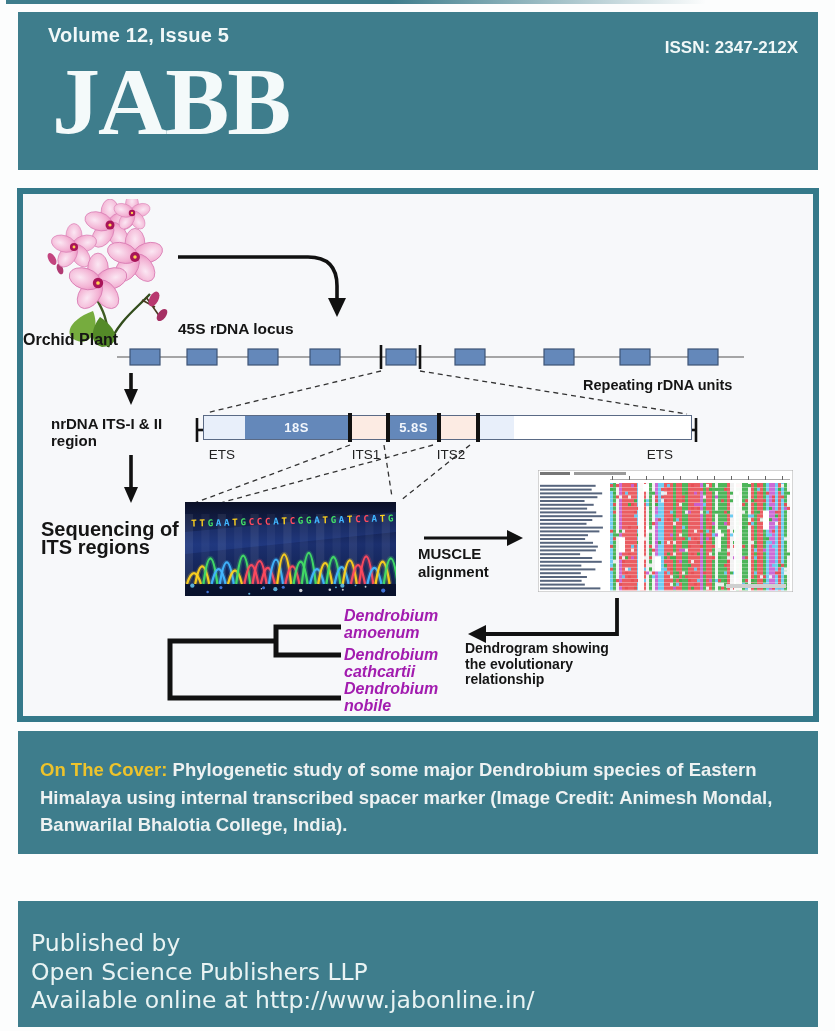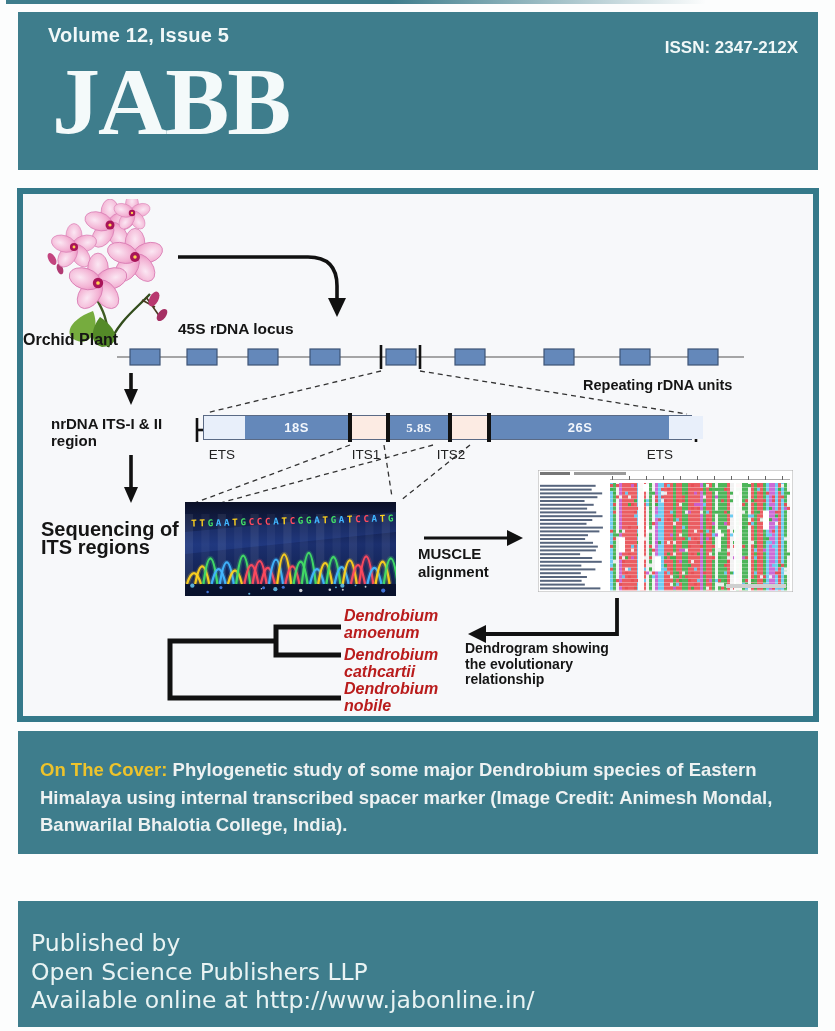--- a/index.html
+++ b/index.html
@@ -15,21 +15,21 @@
   .issn{position:absolute;right:20px;top:26px;font-size:17px;font-weight:bold;}
   .logo{position:absolute;left:34px;top:40px;font-family:"Liberation Serif",serif;font-weight:bold;
         font-size:96px;line-height:100px;letter-spacing:-2px;color:#f4fafa;}
   .jname{position:absolute;left:318px;top:62px;font-size:34px;line-height:38px;font-weight:400;color:#eef6f6;}
   .jname span{display:block;}
   
   .figure-panel{position:absolute;left:17px;top:188px;width:802px;height:534px;background:#f7f8fa;
         border:6px solid #35798a;box-sizing:border-box;}
   .figure-panel .lbl{position:absolute;color:#151515;font-weight:bold;}
   .center{text-align:left;}
-  .species{position:absolute;left:321px;font-size:16px;line-height:16.5px;font-weight:bold;font-style:italic;color:#b91c1c;}
+  .species{position:absolute;left:321px;font-size:16px;line-height:16.5px;font-weight:bold;font-style:italic;color:#a21caf;}
   .species span{display:block;}
   #gene-bar{position:absolute;left:180px;top:221px;width:489px;height:25px;display:flex;
         border:1px solid #5a6a85;box-sizing:border-box;background:#fff;}
   #gene-bar .seg{height:100%;display:flex;align-items:center;justify-content:center;}
   #gene-bar .seg.gene{background:#6488ba;color:#f2f6fc;font-size:13px;font-weight:bold;letter-spacing:.5px;}
   #gene-bar .seg.ets{background:#e8effa;}
   #gene-bar .seg.its{background:#fcebe3;}
   #gene-bar .div{width:4px;height:calc(100% + 6px);margin-top:-3px;background:#111;flex:none;}
   .below-lbl{position:absolute;top:253px;width:64px;text-align:center;font-size:13.5px;color:#222;font-weight:normal;}
   
@@ -222,25 +222,24 @@
       <span style="display:block">the evolutionary</span>
       <span style="display:block">relationship</span>
     </div>
 
     <div id="gene-bar">
         <div class="seg ets" style="width: 41px; flex: 0 0 auto;"></div>
         <div class="seg gene" style="width: 103px; flex: 0 0 auto;">18S</div>
         <div class="div"></div>
         <div class="seg its" style="width: 34px; flex: 0 0 auto;"></div>
         <div class="div"></div>
-        <div class="seg gene" style="width: 58px; flex: 0 0 auto; font-family: Liberation Serif, serif;">5.8S</div>
+        <div class="seg gene" style="width: 47px; flex: 0 0 auto;">5.8S</div>
         <div class="div"></div>
         <div class="seg its" style="width: 35px; flex: 0 0 auto;"></div>
         <div class="div"></div>
-        <div class="seg gene" style="width: 178px; flex: 0 0 auto;">26S</div>
         <div class="seg ets" style="width: 34px; flex: 0 0 auto;"></div>
       </div>
     <div class="below-lbl" style="left:167px;">ETS</div>
     <div class="below-lbl" style="left:311px;">ITS1</div>
     <div class="below-lbl" style="left:396px;">ITS2</div>
     <div class="below-lbl" style="left:605px;">ETS</div>
 
     <svg id="chrom-svg" class="abs" style="left:162px;top:308px;" width="211" height="94" viewBox="0 0 211 94">
       <defs>
         <linearGradient id="chromGrad" x1="0" y1="0" x2="0" y2="1">

